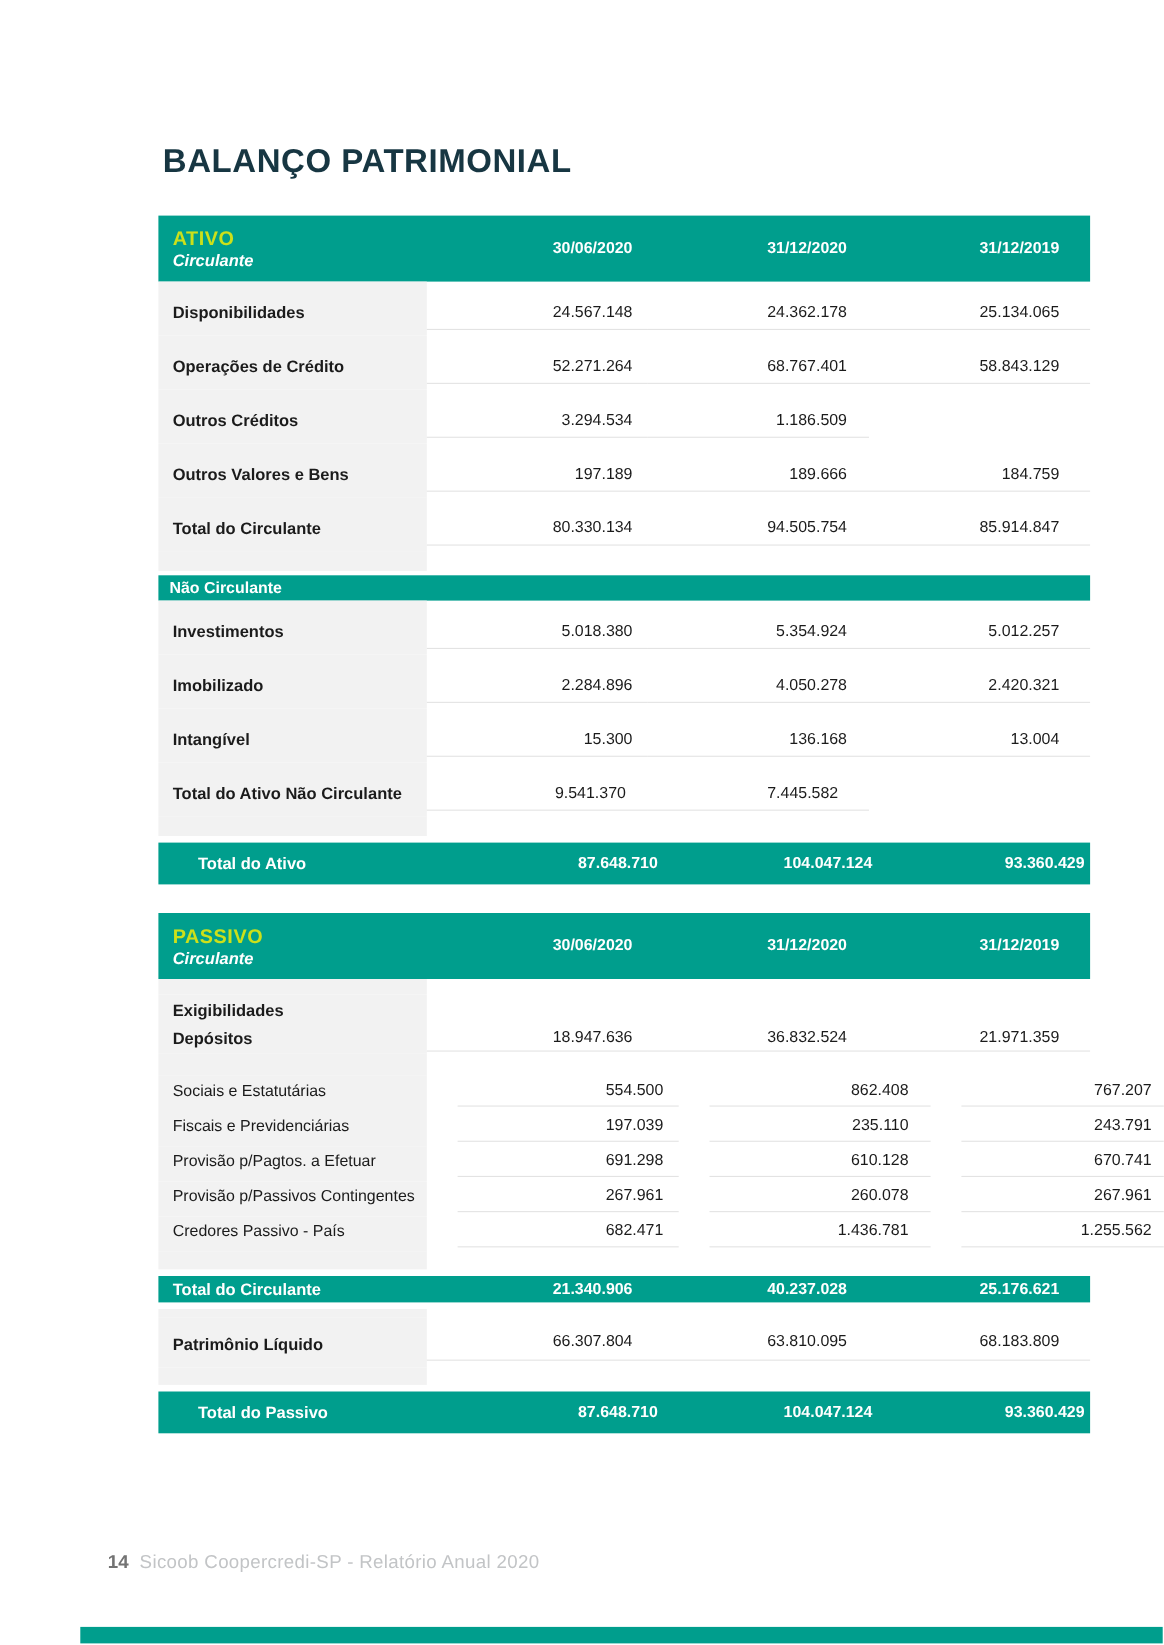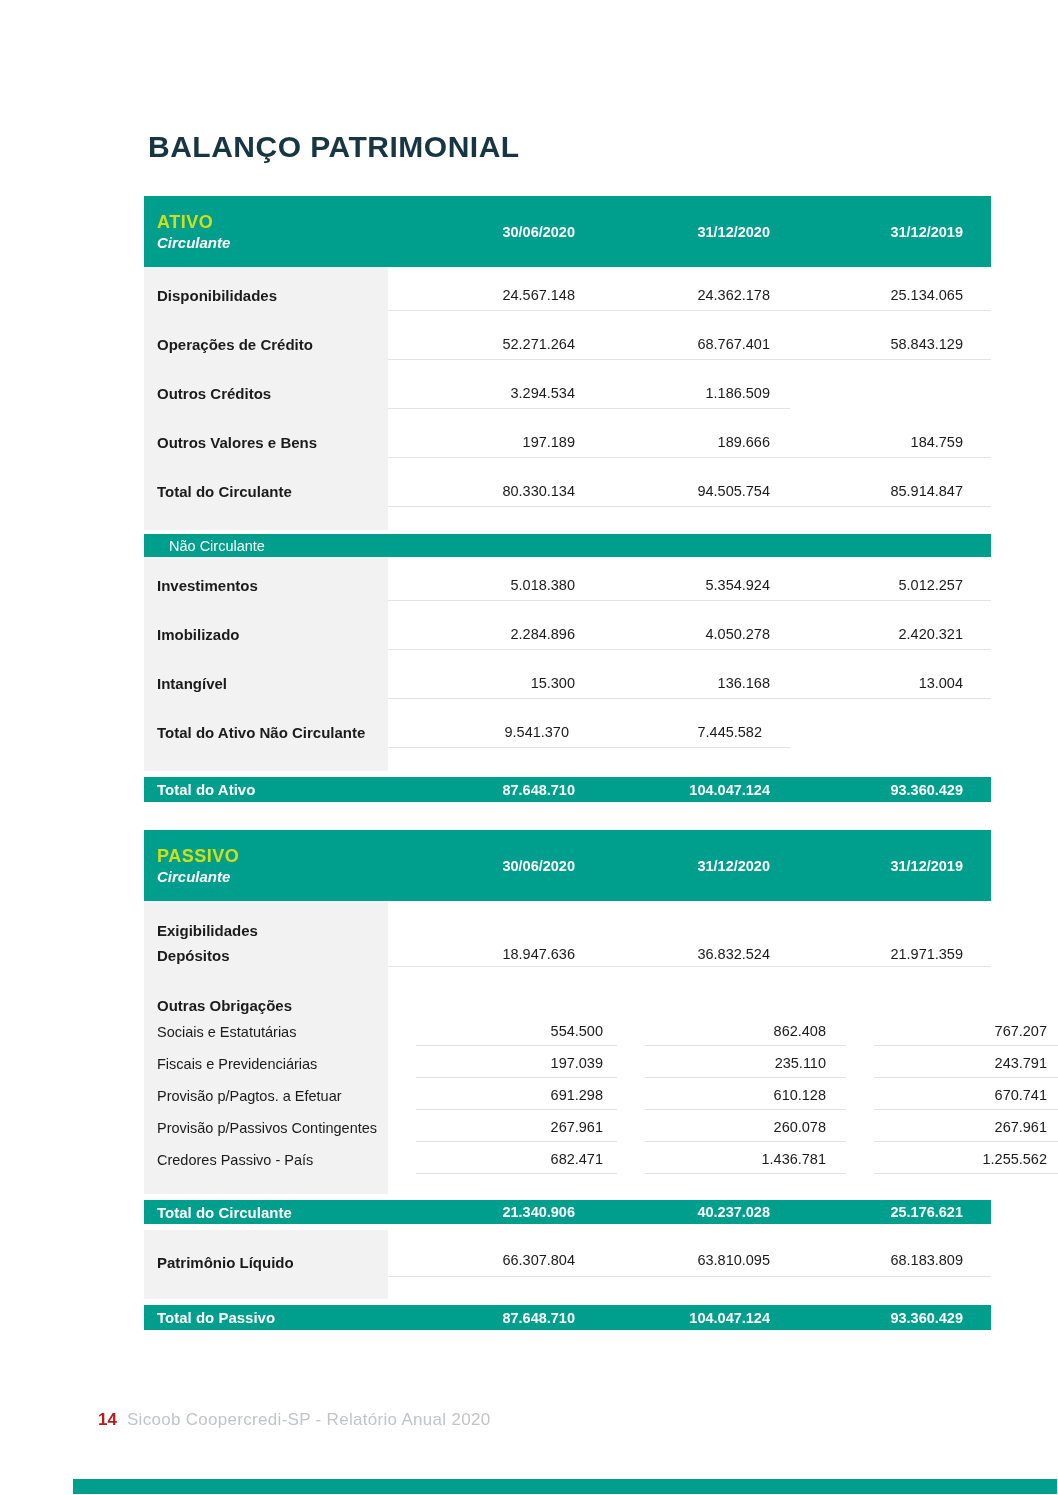--- a/index.html
+++ b/index.html
@@ -12,21 +12,21 @@
   .page{position:relative;width:1058px;height:1495px;background:#fff;overflow:hidden;margin-left:36px;}
 
   .doc-title{position:absolute;left:112px;top:130px;font-size:30px;font-weight:bold;
     color:var(--title);letter-spacing:.5px;}
 
   .fin-table{position:absolute;left:108px;width:847px;}
   #ativo-table{top:196px;}
   #passivo-table{top:830px;}
 
   
-  .thead{height:71px;background:var(--teal);display:grid;grid-template-columns:244px 201px 201px 201px;}
+  .thead{height:60px;background:var(--teal);display:grid;grid-template-columns:244px 201px 201px 201px;}
   .hleft{padding-left:13px;display:flex;flex-direction:column;justify-content:center;gap:1px;}
   .section-label{color:var(--lime);font-weight:bold;font-size:18px;letter-spacing:.5px;}
   .subsection-label{color:#fff;font-weight:bold;font-style:italic;font-size:15px;}
   .dcell{display:flex;align-items:center;justify-content:flex-end;color:#fff;font-weight:bold;font-size:14.5px;}
 
   .col1{padding-right:14px;}
   .col2{padding-right:20px;}
   .col3{padding-right:28px;}
 
   
@@ -52,37 +52,37 @@
 
   .r-sub{height:32px;gap:28px;}
   .r-sub .lcell{font-size:14.5px;padding-bottom:10px;}
   .r-sub .vcell{margin-bottom:4px;padding-bottom:6px;}
 
   .r-pl{height:45px;}
   .r-pl .lcell{font-weight:bold;font-size:15px;padding-bottom:12px;}
   .r-pl .vcell{margin-bottom:6px;padding-bottom:8px;}
 
   
-  .divider{height:23px;background:var(--teal);color:#fff;font-weight:normal;font-size:14.5px;
-    display:flex;align-items:center;padding-left:25px;}
+  .divider{height:23px;background:var(--teal);color:#fff;font-weight:bold;font-size:14.5px;
+    display:flex;align-items:center;padding-left:10px;}
   .totalbar{background:var(--teal);display:grid;grid-template-columns:244px 201px 201px 201px;}
-  .totalbar.h25{height:25px;}
+  .totalbar.h25{height:38px;padding-left:23px;}
   .totalbar.h24{height:24px;}
   .tlabel{padding-left:13px;display:flex;align-items:center;color:#fff;font-weight:bold;font-size:15px;}
   .tval{display:flex;align-items:center;justify-content:flex-end;color:#fff;font-weight:bold;font-size:14.5px;}
 
   
   .gsp{background:var(--graycol);width:244px;}
   .gsp-18{height:18px;} .gsp-14{height:14px;} .gsp-20{height:20px;}
   .gsp-16{height:16px;} .gsp-8{height:8px;}
   .wsp-4{height:4px;} .wsp-6{height:6px;}
 
   
   .footer{position:absolute;left:62px;top:1410px;display:flex;align-items:baseline;gap:10px;font-size:17px;}
-  .footer-num{font-weight:bold;color:#b91c1c;}
+  .footer-num{font-weight:bold;color:#737373;}
   .footer-text{color:#C2C4C6;letter-spacing:.3px;}
 
   .bottom-bar{position:absolute;left:37px;top:1479px;width:984px;height:15px;background:var(--teal);}
 </style>
 </head>
 <body>
 
 <div class="page">
 
   <div class="doc-title">BALANÇO PATRIMONIAL</div>
@@ -196,26 +196,20 @@
           <div class="lcell">Depósitos</div>
           <div class="vcell col1 lined">18.947.636</div>
           <div class="vcell col2 lined">36.832.524</div>
           <div class="vcell col3 lined">21.971.359</div>
         </div>
       </div>
 
     <div class="gsp gsp-20"></div>
 
     <div>
-        <div class="trow r-head2">
-          <div class="lcell">Outras Obrigações</div>
-          <div class="vcell col1 empty"></div>
-          <div class="vcell col2 empty"></div>
-          <div class="vcell col3 empty"></div>
-        </div>
         <div class="trow r-sub">
           <div class="lcell">Sociais e Estatutárias</div>
           <div class="vcell col1 lined">554.500</div>
           <div class="vcell col2 lined">862.408</div>
           <div class="vcell col3 lined">767.207</div>
         </div>
         <div class="trow r-sub">
           <div class="lcell">Fiscais e Previdenciárias</div>
           <div class="vcell col1 lined">197.039</div>
           <div class="vcell col2 lined">235.110</div>

